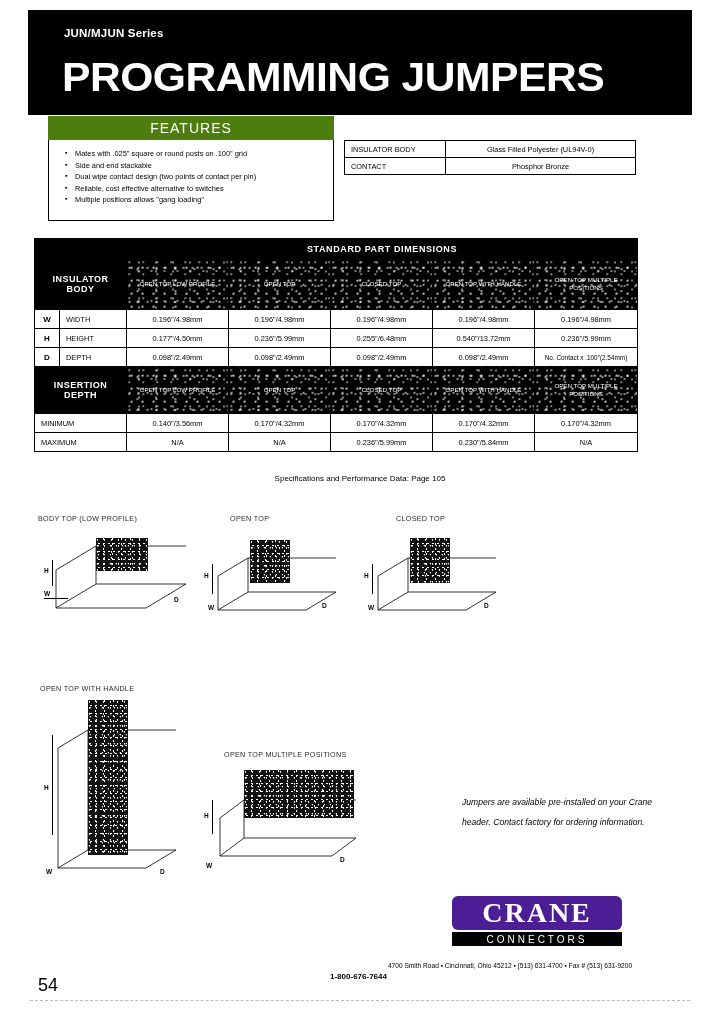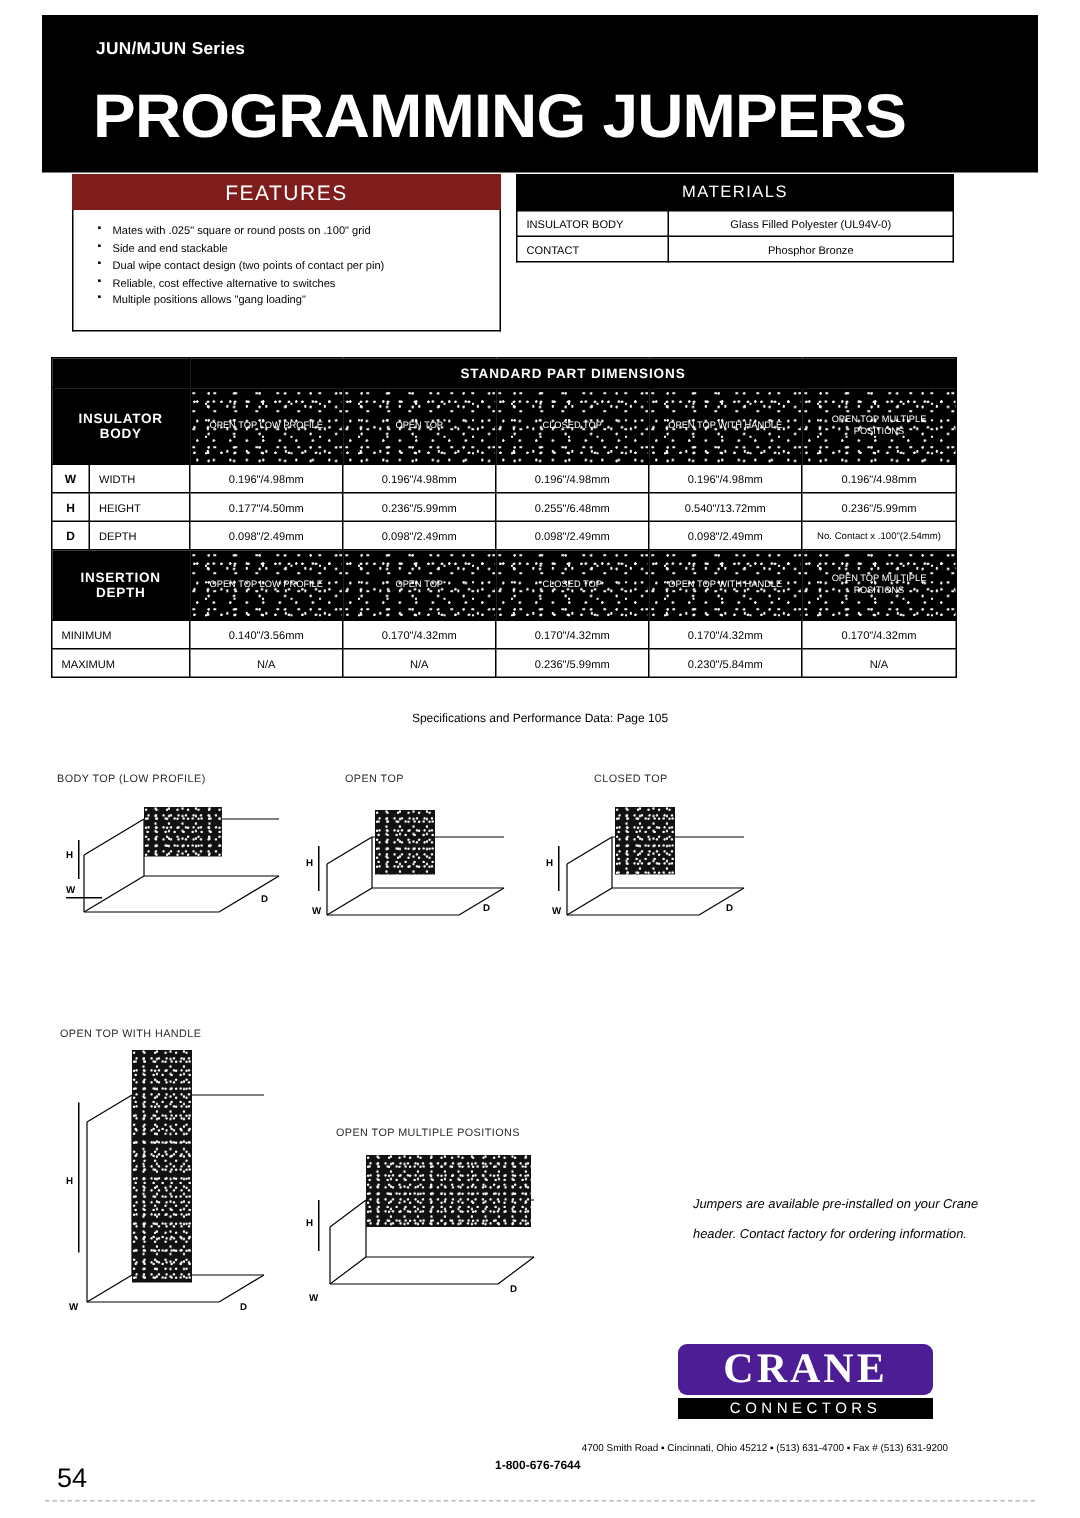--- a/index.html
+++ b/index.html
@@ -25,21 +25,21 @@
   .title{
     position:absolute;left:34px;top:44px;
     color:#fff;font-size:41px;font-weight:bold;letter-spacing:-0.5px;
     font-family:"Liberation Sans", sans-serif;
     transform:scaleX(1.04);transform-origin:left top;
   }
 
   
   .features-head{
     position:absolute;left:48px;top:116px;width:286px;height:24px;
-    background:#7f1d1d;color:#fff;
+    background:#4d7c0f;color:#fff;
     display:flex;align-items:center;justify-content:center;
     font-size:14px;letter-spacing:1px;
   }
   .features-box{
     position:absolute;left:48px;top:140px;width:284px;height:80px;
     border:1px solid #000;border-top:none;
     background:#fff;
   }
   .features-list{
     margin:0;padding:8px 6px 0 16px;list-style:none;
@@ -171,21 +171,20 @@
   <div class="features-box">
     <ul class="features-list">
       <li>Mates with .025" square or round posts on .100" grid</li>
       <li>Side and end stackable</li>
       <li>Dual wipe contact design (two points of contact per pin)</li>
       <li>Reliable, cost effective alternative to switches</li>
       <li>Multiple positions allows "gang loading"</li>
     </ul>
   </div>
 
-  <div class="materials-head">MATERIALS</div>
   <table class="materials-table">
     <tbody>
         <tr>
       <td class="lbl">INSULATOR BODY</td>
       <td class="val">Glass Filled Polyester (UL94V-0)</td>
     </tr>
     <tr>
       <td class="lbl">CONTACT</td>
       <td class="val">Phosphor  Bronze</td>
     </tr>

